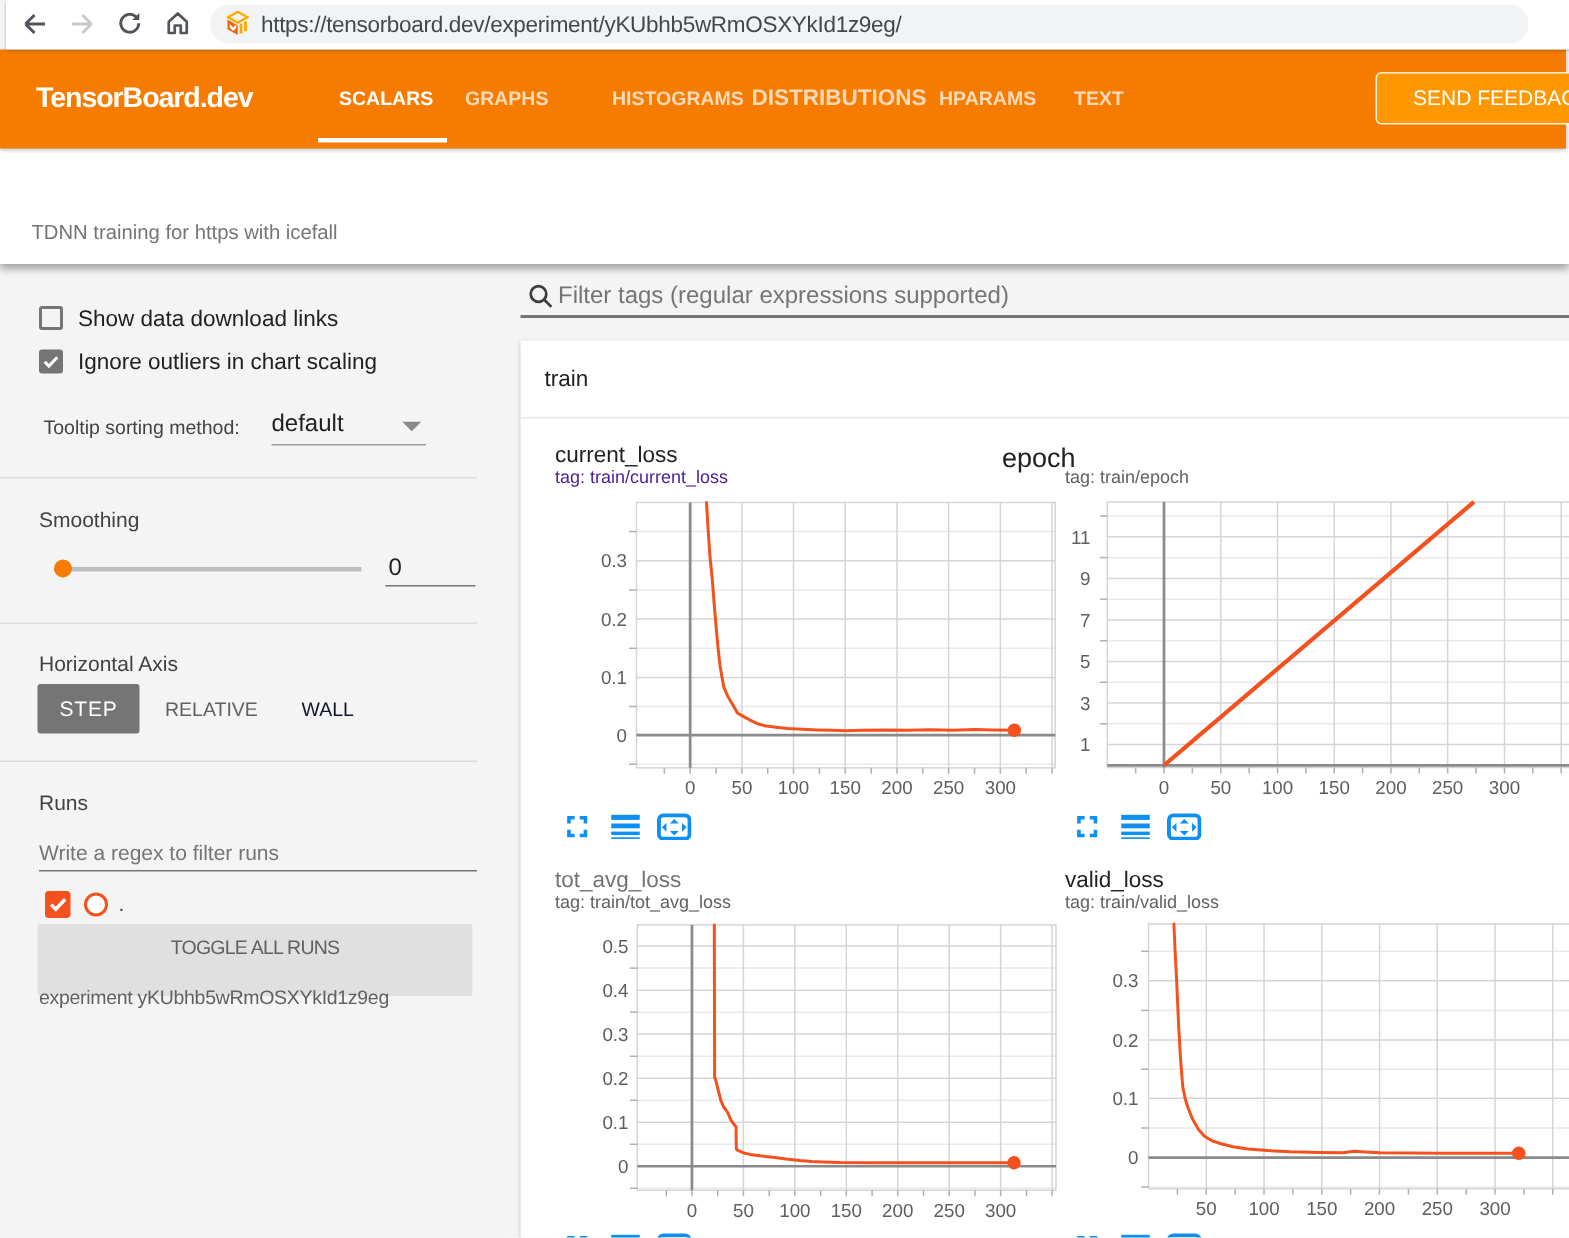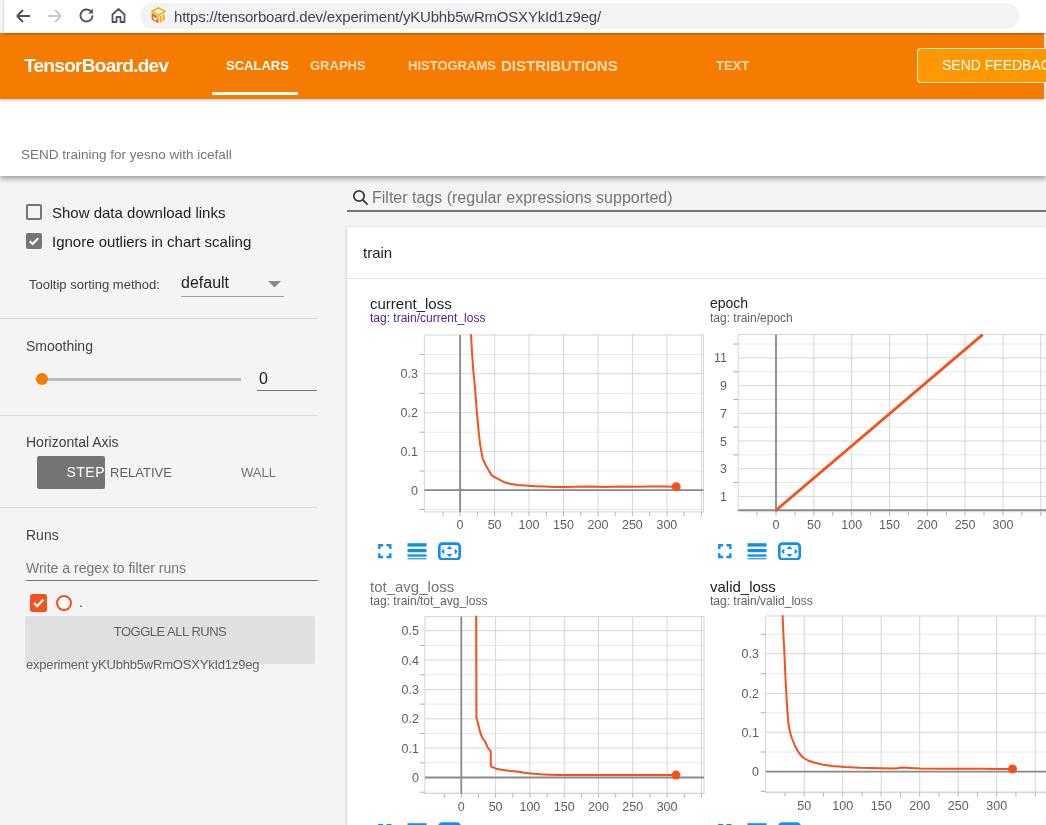--- a/index.html
+++ b/index.html
@@ -34,27 +34,28 @@
   </svg>
   <div class="abs" style="left:170px;top:4px;height:26px;line-height:26px;font-size:15px;color:#43464d;letter-spacing:-0.2px;">https://tensorboard.dev/experiment/yKUbhb5wRmOSXYkId1z9eg/</div>
 </div>
 
 <div class="abs" id="header" style="z-index:9;left:0;top:33px;width:1044px;height:66px;background:#f57c00;box-shadow:0 1px 3px rgba(0,0,0,0.25);">
   <div class="abs" style="left:24px;top:0;height:66px;line-height:66px;font-size:19px;font-weight:bold;letter-spacing:-0.7px;color:#fff;">TensorBoard.dev</div>
   <div class="abs" style="left:226px;top:0;height:66px;line-height:66px;font-size:13px;font-weight:bold;letter-spacing:0px;color:#fff;">SCALARS</div>
   <div class="abs" style="left:310px;top:0;height:66px;line-height:66px;font-size:13px;font-weight:bold;letter-spacing:0px;color:rgba(255,255,255,0.72);">GRAPHS</div>
   <div class="abs" style="left:388px;top:0;height:66px;line-height:66px;font-size:13px;font-weight:bold;letter-spacing:0px;color:rgba(255,255,255,0.72);margin-left:20px;">HISTOGRAMS</div>
   <div class="abs" style="left:501px;top:0;height:66px;line-height:66px;font-size:15px;font-weight:bold;letter-spacing:0px;color:rgba(255,255,255,0.72);">DISTRIBUTIONS</div>
+  <div class="abs" style="left:626px;top:0;height:66px;line-height:66px;font-size:13px;font-weight:bold;letter-spacing:0px;color:rgba(255,255,255,0.72);">HPARAMS</div>
   <div class="abs" style="left:716px;top:0;height:66px;line-height:66px;font-size:13px;font-weight:bold;letter-spacing:0px;color:rgba(255,255,255,0.72);">TEXT</div>
   <div class="abs" style="left:212px;top:59px;width:86px;height:2.5px;background:#fff;"></div>
   <div class="abs" style="left:917px;top:15px;width:160px;height:35px;background:#ff9800;border:1.5px solid rgba(255,255,255,0.85);border-radius:4px;color:#fff;font-size:14px;letter-spacing:0px;line-height:32px;padding-left:24px;">SEND FEEDBACK</div>
 </div>
 
 <div class="abs" id="expbar" style="z-index:8;left:0;top:99px;width:1046px;height:77px;background:#fff;box-shadow:0 3px 5px rgba(0,0,0,0.33);">
-  <div class="abs" style="left:21px;top:145px;font-size:13.5px;color:#757575;top:48px;">SEND training for yesno with icefall</div>
+  <div class="abs" style="left:21px;top:145px;font-size:13.5px;color:#757575;top:48px;">TDNN training for https with icefall</div>
 </div>
 
 <div class="abs" id="sidebar" style="left:0;top:176px;width:1046px;height:649px;background:#f4f4f4;">
 
   <div class="abs" style="left:26px;top:28px;width:16px;height:16px;border:2px solid #757575;border-radius:2px;background:#f4f4f4;"></div>
   <div class="abs" style="left:52px;top:28px;font-size:15px;color:#212121;">Show data download links</div>
 
   <div class="abs" style="left:26px;top:57px;width:16px;height:16px;border-radius:2px;background:#757575;"></div>
   <svg class="abs" style="left:28px;top:59px;" width="12" height="12" viewBox="0 0 12 12">
       <path d="M1.8 6.2 L4.6 9 L10.2 3.2" stroke="#fff" stroke-width="2" fill="none"></path>
@@ -72,23 +73,23 @@
 
   <div class="abs" style="left:26px;top:162px;font-size:14px;color:#424242;">Smoothing</div>
   <div class="abs" style="left:36px;top:202px;width:205px;height:2.5px;background:#bdbdbd;"></div>
   <div class="abs" style="left:36.2px;top:197.3px;width:12px;height:12px;border-radius:50%;background:#f57c00;"></div>
   <div class="abs" style="left:259px;top:194px;font-size:16px;color:#212121;">0</div>
   <div class="abs" style="left:257px;top:214px;width:60px;height:1px;background:#757575;"></div>
 
   <div class="abs" style="left:0;top:239px;width:318px;height:1px;background:#dcdcdc;"></div>
 
   <div class="abs" style="left:26px;top:258px;font-size:14px;color:#424242;">Horizontal Axis</div>
-  <div class="abs" style="left:25px;top:280px;width:68px;height:33px;background:#757575;border-radius:2px;color:#fff;font-size:14px;letter-spacing:0.5px;text-align:right;line-height:33px;margin-left:12px;">STEP</div>
+  <div class="abs" style="left:25px;top:280px;width:68px;height:33px;background:#757575;border-radius:2px;color:#fff;font-size:14px;letter-spacing:0.5px;text-align:center;line-height:33px;">STEP</div>
   <div class="abs" style="left:110px;top:280px;height:33px;color:#616161;font-size:13px;letter-spacing:0px;line-height:33px;">RELATIVE</div>
-  <div class="abs" style="left:201px;top:280px;height:33px;color:#737373;font-size:13px;letter-spacing:0px;line-height:33px;margin-left:40px;">WALL</div>
+  <div class="abs" style="left:201px;top:280px;height:33px;color:#0f172a;font-size:13px;letter-spacing:0px;line-height:33px;">WALL</div>
 
   <div class="abs" style="left:0;top:331px;width:318px;height:1px;background:#dcdcdc;"></div>
 
   <div class="abs" style="left:26px;top:351px;font-size:14px;color:#424242;">Runs</div>
   <div class="abs" style="left:26px;top:384px;font-size:14px;color:#757575;">Write a regex to filter runs</div>
   <div class="abs" style="left:26px;top:404px;width:292px;height:1px;background:#757575;"></div>
 
   <div class="abs" style="left:29.5px;top:418.3px;width:17.5px;height:17.5px;border-radius:2.5px;background:#f4511e;"></div>
   <svg class="abs" style="left:31.5px;top:420.3px;" width="13.5" height="13.5" viewBox="0 0 13 13">
       <path d="M2 6.8 L5 9.8 L11 3.4" stroke="#fff" stroke-width="2.2" fill="none"></path>
@@ -106,21 +107,21 @@
 </svg>
 <div class="abs" style="left:372px;top:189px;font-size:16px;color:#757575;">Filter tags (regular expressions supported)</div>
 <div class="abs" style="left:347px;top:210px;width:699px;height:1.5px;background:#757575;"></div>
 
 <div class="abs" id="card" style="left:347px;top:227px;width:780px;height:700px;background:#fff;box-shadow:0 1px 3px rgba(0,0,0,0.25);"></div>
 <div class="abs" style="left:363px;top:243.5px;font-size:15px;color:#212121;">train</div>
 <div class="abs" style="left:347px;top:278px;width:699px;height:1px;background:#e5e5e5;"></div>
 
 <div class="abs" style="left:370px;top:294.5px;font-size:15px;color:#212121;">current_loss</div>
 <div class="abs" style="left:370px;top:310.5px;font-size:12px;color:#4c1d95;">tag: train/current_loss</div>
-<div class="abs" style="left:710px;top:294.5px;font-size:14px;color:#212121;">epoch</div>
+<div class="abs" style="left:668px;top:294.5px;font-size:18px;color:#212121;">epoch</div>
 <div class="abs" style="left:710px;top:310.5px;font-size:12px;color:#616161;">tag: train/epoch</div>
 <div class="abs" style="left:370px;top:577.5px;font-size:15px;color:#737373;">tot_avg_loss</div>
 <div class="abs" style="left:370px;top:593.5px;font-size:12px;color:#616161;">tag: train/tot_avg_loss</div>
 <div class="abs" style="left:710px;top:577.5px;font-size:15px;color:#212121;">valid_loss</div>
 <div class="abs" style="left:710px;top:593.5px;font-size:12px;color:#616161;">tag: train/valid_loss</div>
 
 <svg id="charts" class="abs" style="left:0;top:0;" width="1046" height="825" viewBox="0 0 1046 825">
 <g font-family="Liberation Sans, sans-serif">
 <rect x="424.3" y="335.0" width="279.2" height="176.89999999999998" fill="#fff"></rect>
 <line x1="424.3" x2="703.5" y1="354.4" y2="354.4" stroke="#e9e9e9" stroke-width="1"></line>

